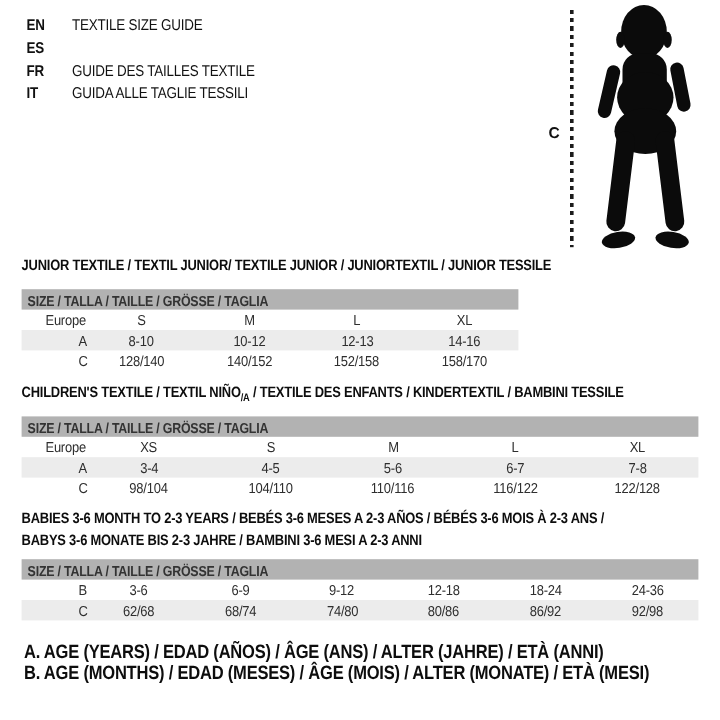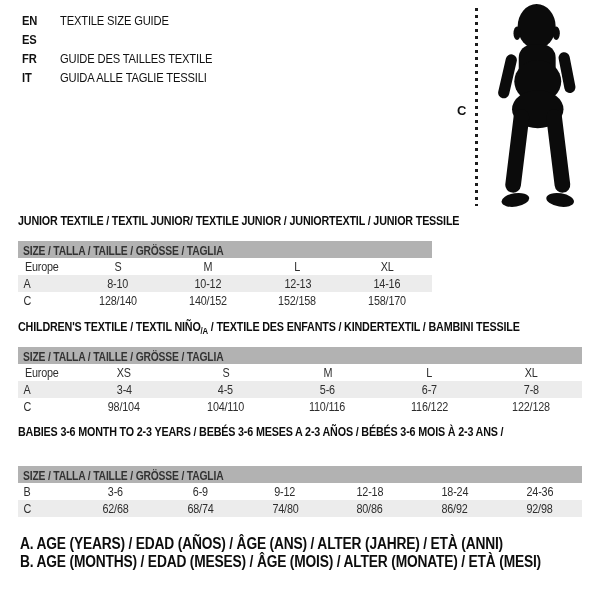--- a/index.html
+++ b/index.html
@@ -28,21 +28,21 @@
 
   
   .title{font-weight:700;font-size:12.5px;color:#0d0d0d;white-space:nowrap;}
   .tsub{font-size:9px;vertical-align:-3px;}
   .table{position:absolute;}
   .size-bar{background:#b2b2b2;height:17px;display:flex;align-items:flex-end;padding-left:5px;box-sizing:border-box;}
   .size-bar .bar-text{font-weight:700;font-size:12px;color:#333;}
   .t-row{display:flex;height:17px;align-items:center;font-size:12px;color:#2e2e2e;}
   .t-rows > .t-row:nth-child(2){background:#ececec;}
   .t-cell{flex:1;text-align:center;white-space:nowrap;}
-  .t-label{flex:0 0 50px;text-align:left;padding-left:5px;}
+  .t-label{flex:0 0 50px;text-align:right;padding-left:5px;}
 
   
   .fnotes{left:20px;top:535px;}
   .fnote{font-weight:700;font-size:16px;height:17.5px;color:#0d0d0d;}
 </style>
 </head>
 <body>
 
 <div class="abs lang-block">
   <div class="lang-row">
@@ -141,20 +141,21 @@
         <div class="t-cell"><span class="condc">104/110</span></div>
         <div class="t-cell"><span class="condc">110/116</span></div>
         <div class="t-cell"><span class="condc">116/122</span></div>
         <div class="t-cell"><span class="condc">122/128</span></div>
       </div>
     </div>
 </div>
 
 <div class="abs title" style="left:18px;top:423px;line-height:18px;">
   <div><span class="cond">BABIES 3-6 MONTH TO 2-3 YEARS / BEBÉS 3-6 MESES A 2-3 AÑOS / BÉBÉS 3-6 MOIS À 2-3 ANS /</span></div>
+  <div><span class="cond">BABYS 3-6 MONATE BIS 2-3 JAHRE / BAMBINI 3-6 MESI A 2-3 ANNI</span></div>
 </div>
 <div class="table" style="left:18px;top:466px;width:564px;">
   <div class="size-bar">
     <span class="bar-text"><span class="cond">SIZE / TALLA / TAILLE / GRÖSSE / TAGLIA</span></span>
   </div>
   <div class="t-rows">
       <div class="t-row">
         <div class="t-cell t-label"><span class="condc">B</span></div>
         <div class="t-cell"><span class="condc">3-6</span></div>
         <div class="t-cell"><span class="condc">6-9</span></div>

